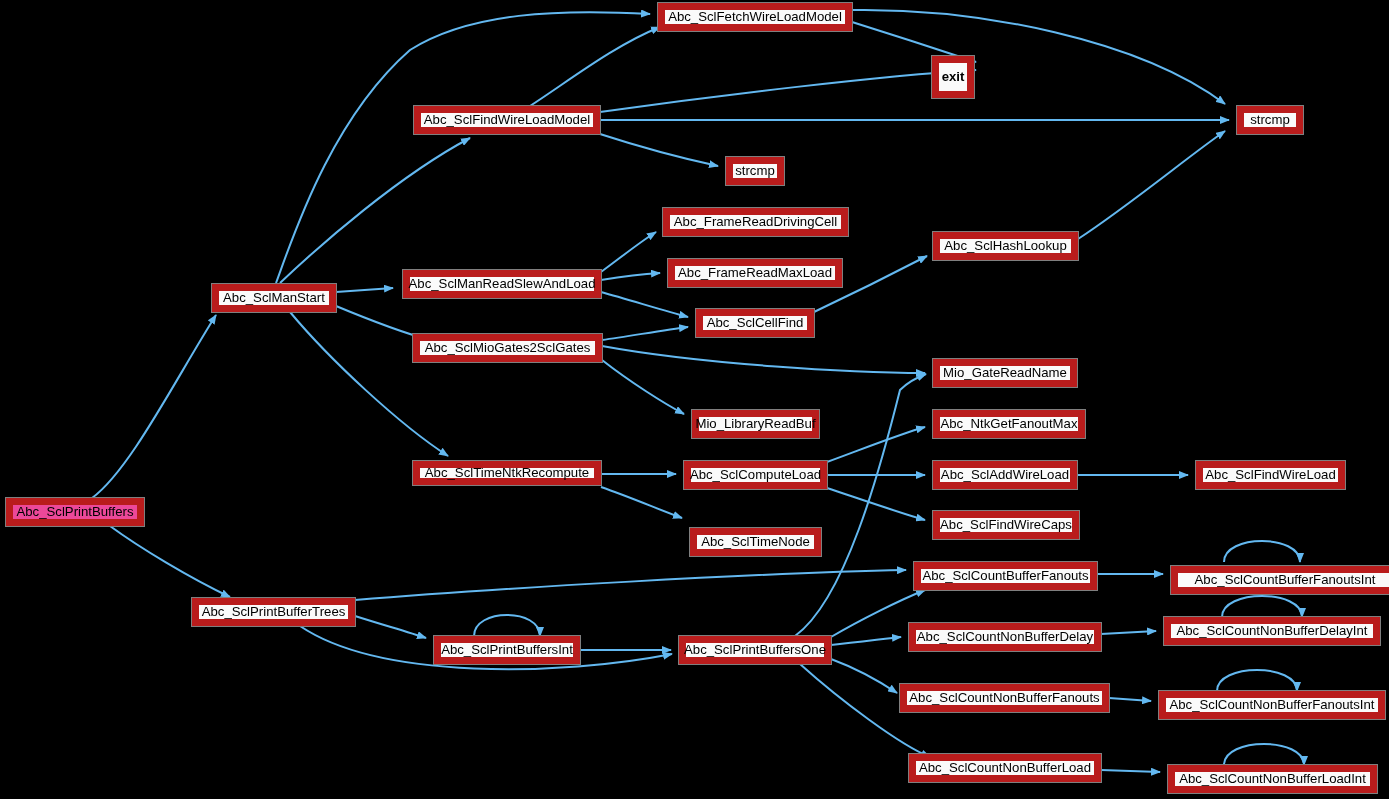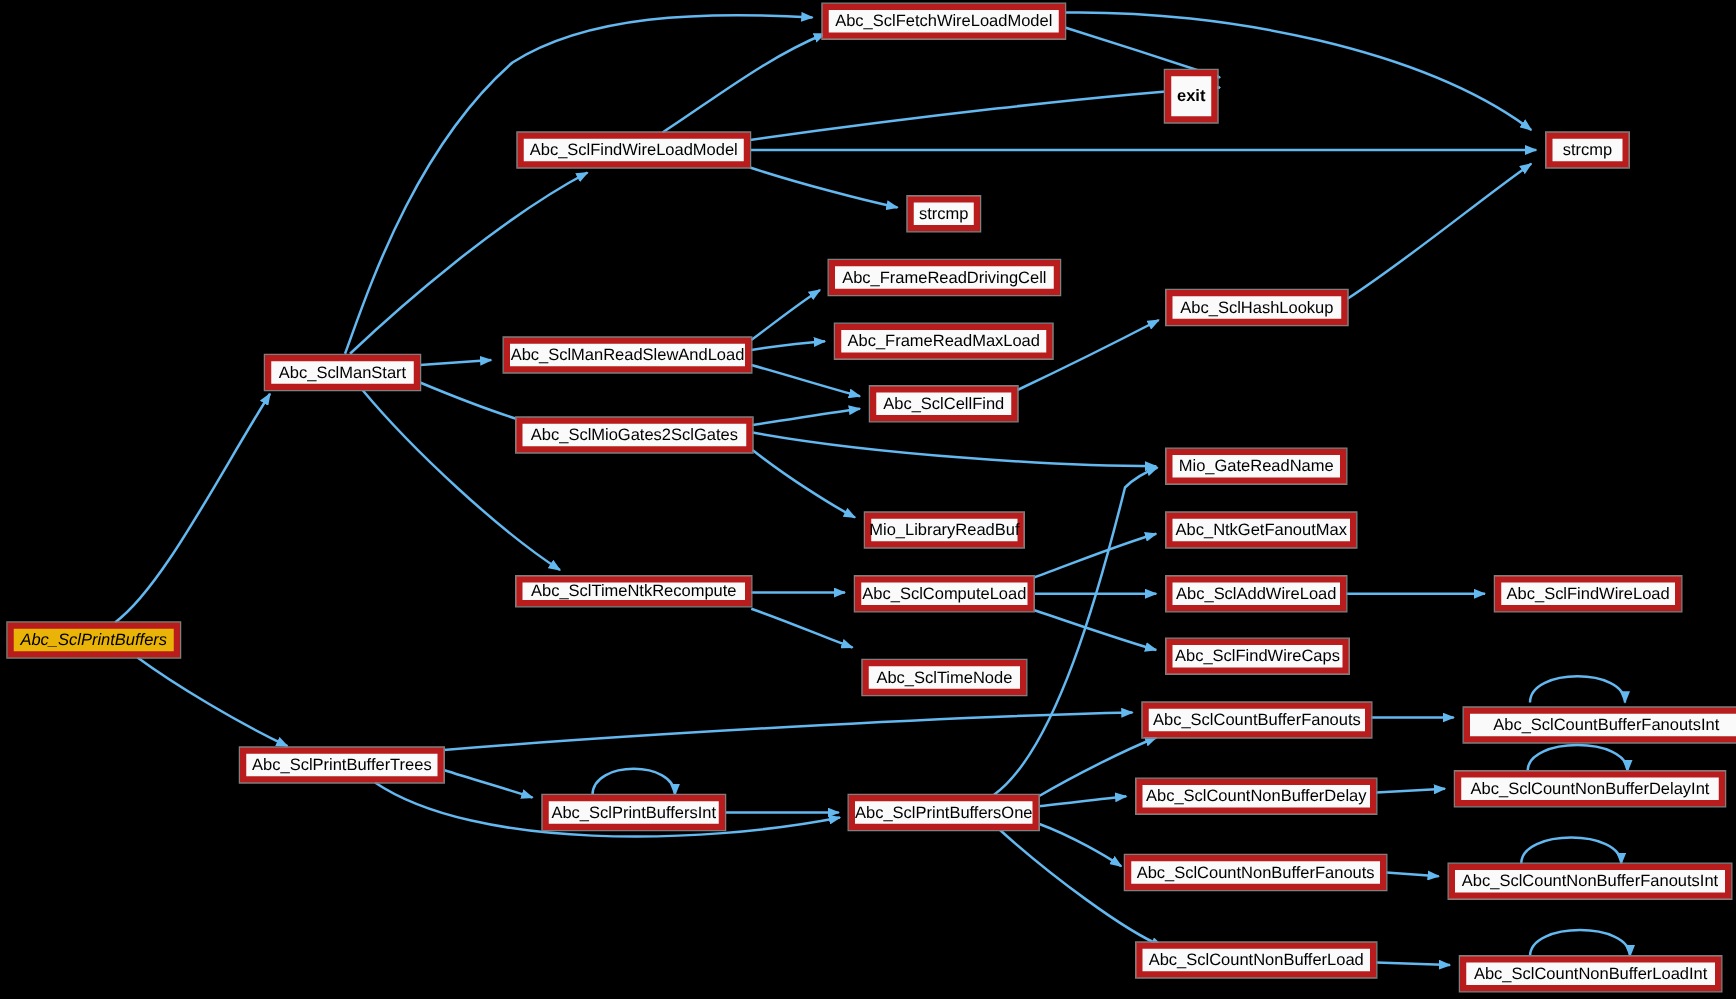--- a/index.html
+++ b/index.html
@@ -19,35 +19,34 @@
     position: absolute;
     left: 0;
     top: 0;
     width: 1389px;
     height: 799px;
   }
   .node {
     position: absolute;
     box-sizing: border-box;
     background: #fafafa;
-    border: 5px solid #b91c1c;
+    border: 7px solid #b91c1c;
     outline: 1px solid #7f7f7f;
     color: #000000;
     font-size: 13.2px;
     line-height: 1;
     display: flex;
     align-items: center;
     justify-content: center;
     white-space: nowrap;
     z-index: 5;
     letter-spacing: 0px;
   }
   .node.highlight {
-    background: #eab308;
-    font-style: italic;
+    background: #ec4899;
   }
 </style>
 </head>
 <body>
 
 <div id="graph-root">
   <svg class="edges" viewBox="0 0 1389 799" xmlns="http://www.w3.org/2000/svg">
     <defs>
       <marker id="arrow" markerWidth="10" markerHeight="8" refX="9" refY="4" orient="auto" markerUnits="userSpaceOnUse">
         <path d="M0,0 L10,4 L0,8 z" fill="#63b8f0"></path>

